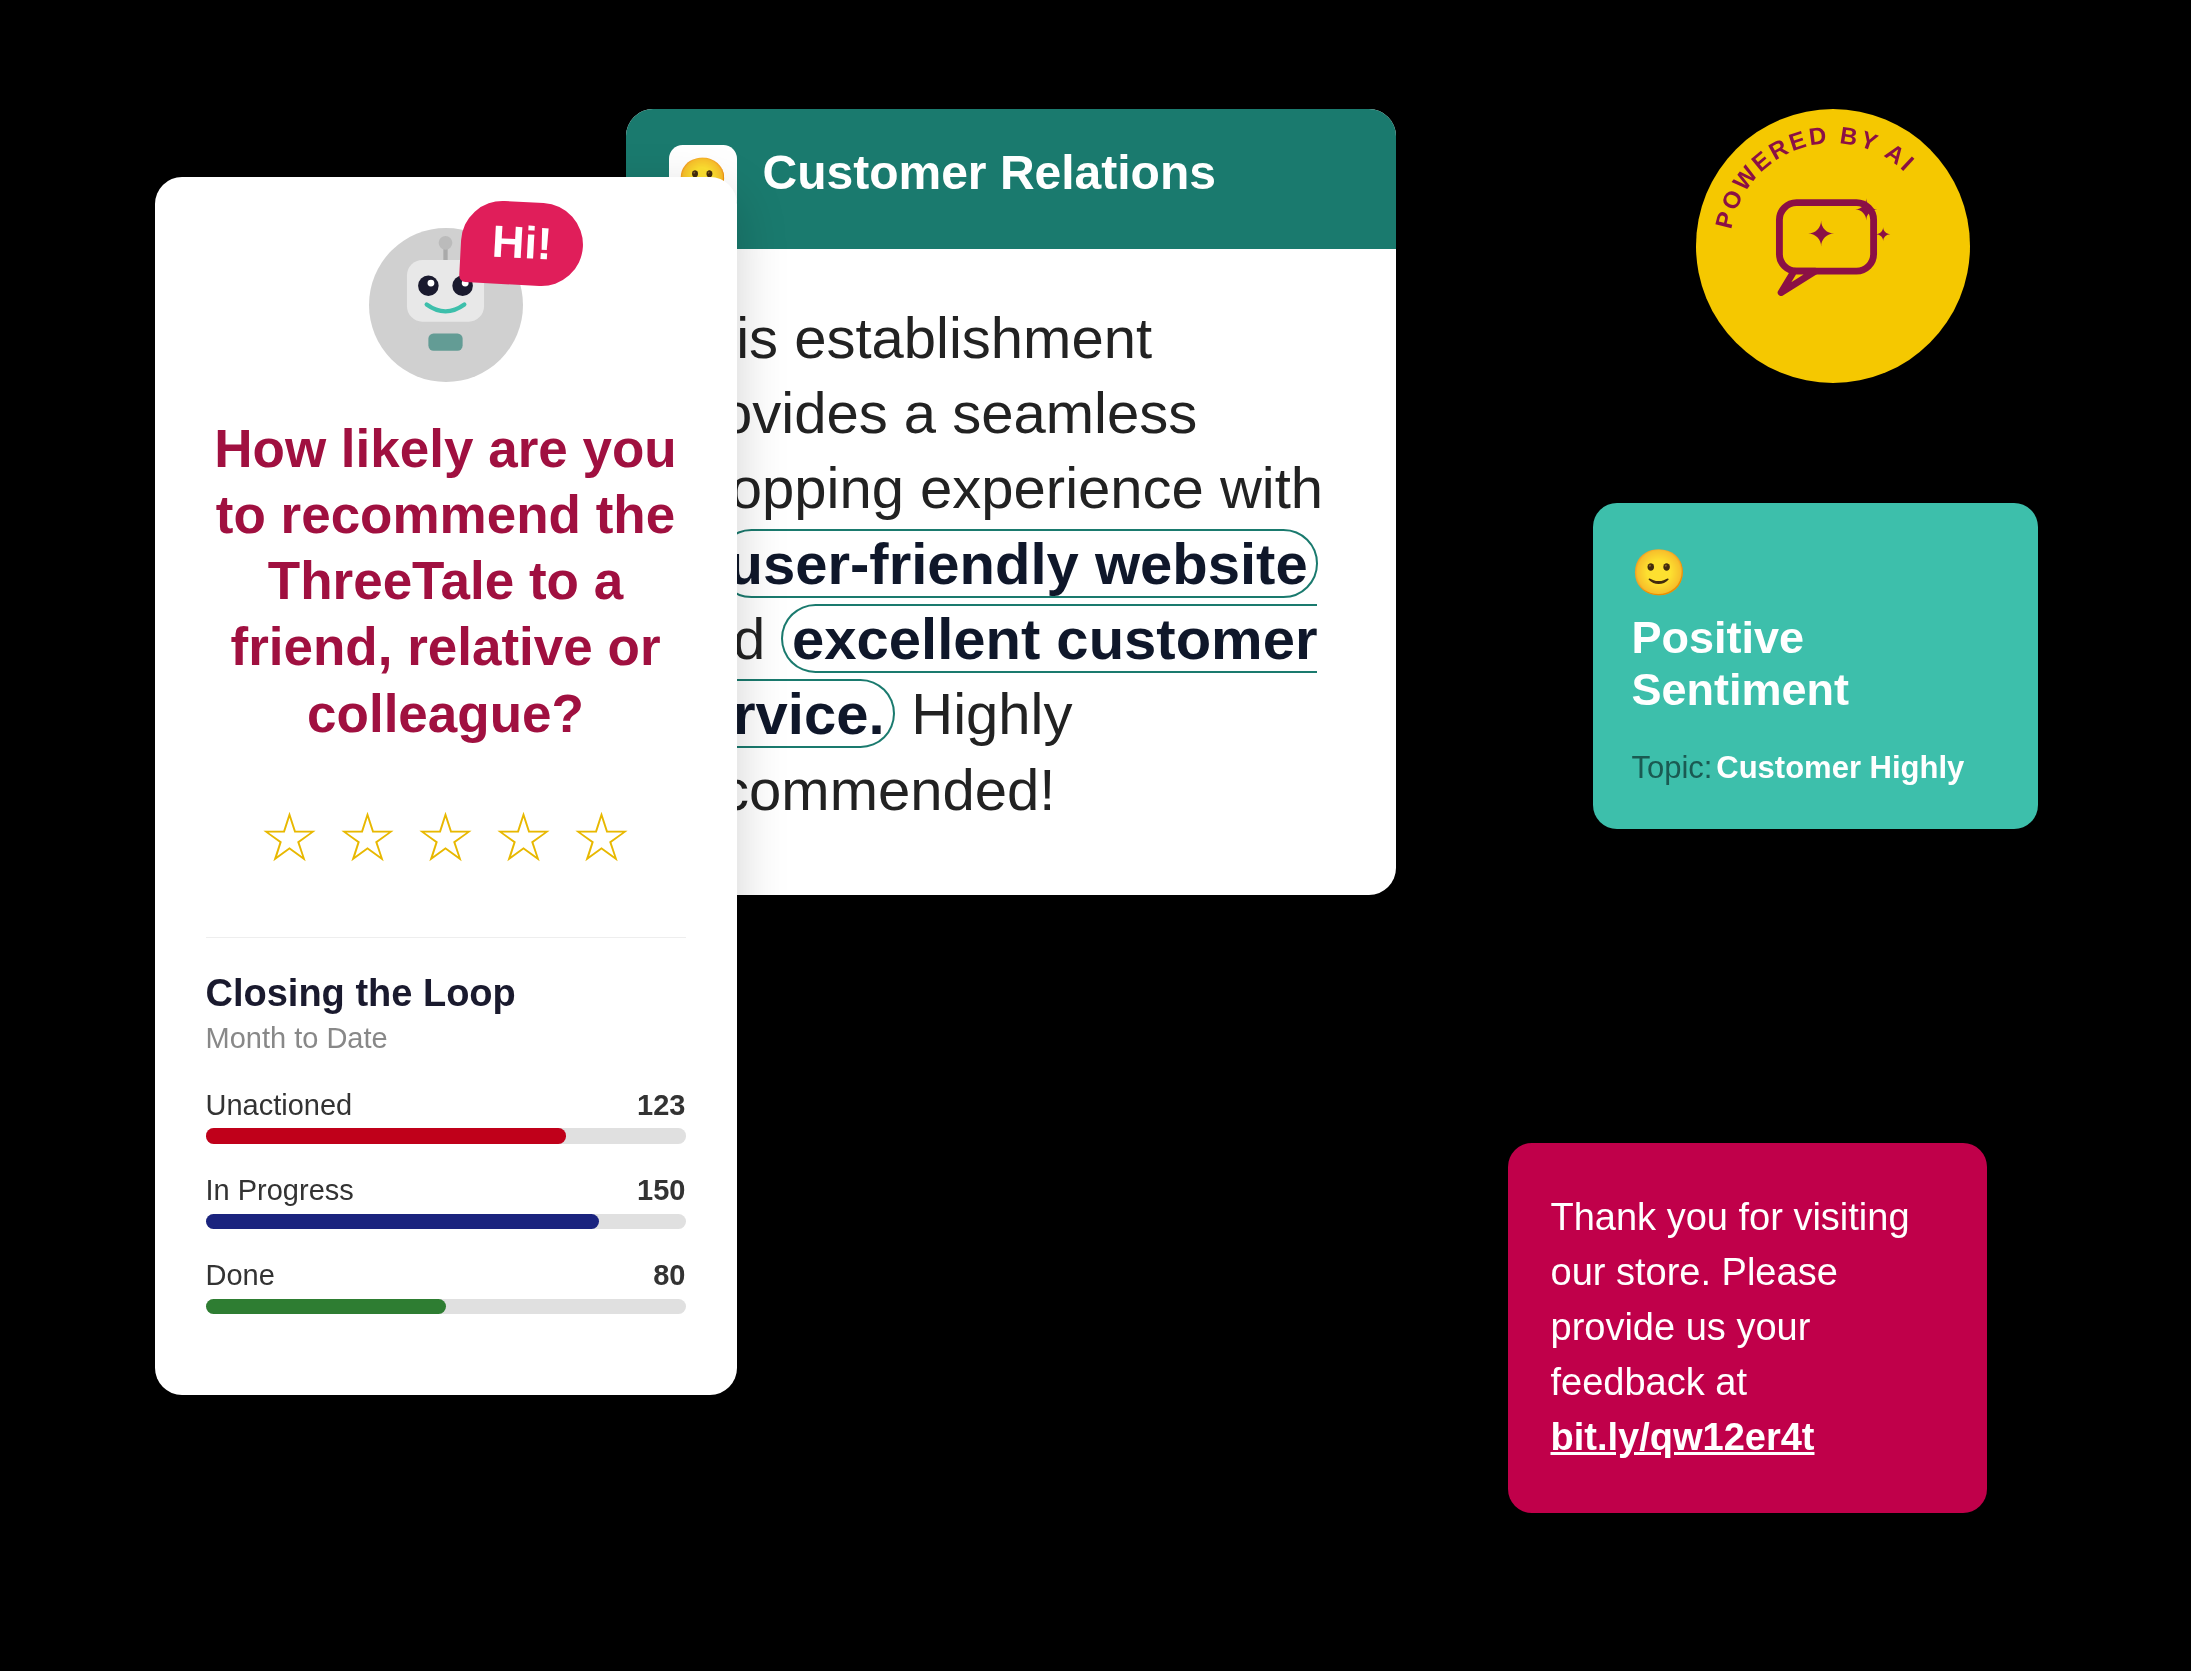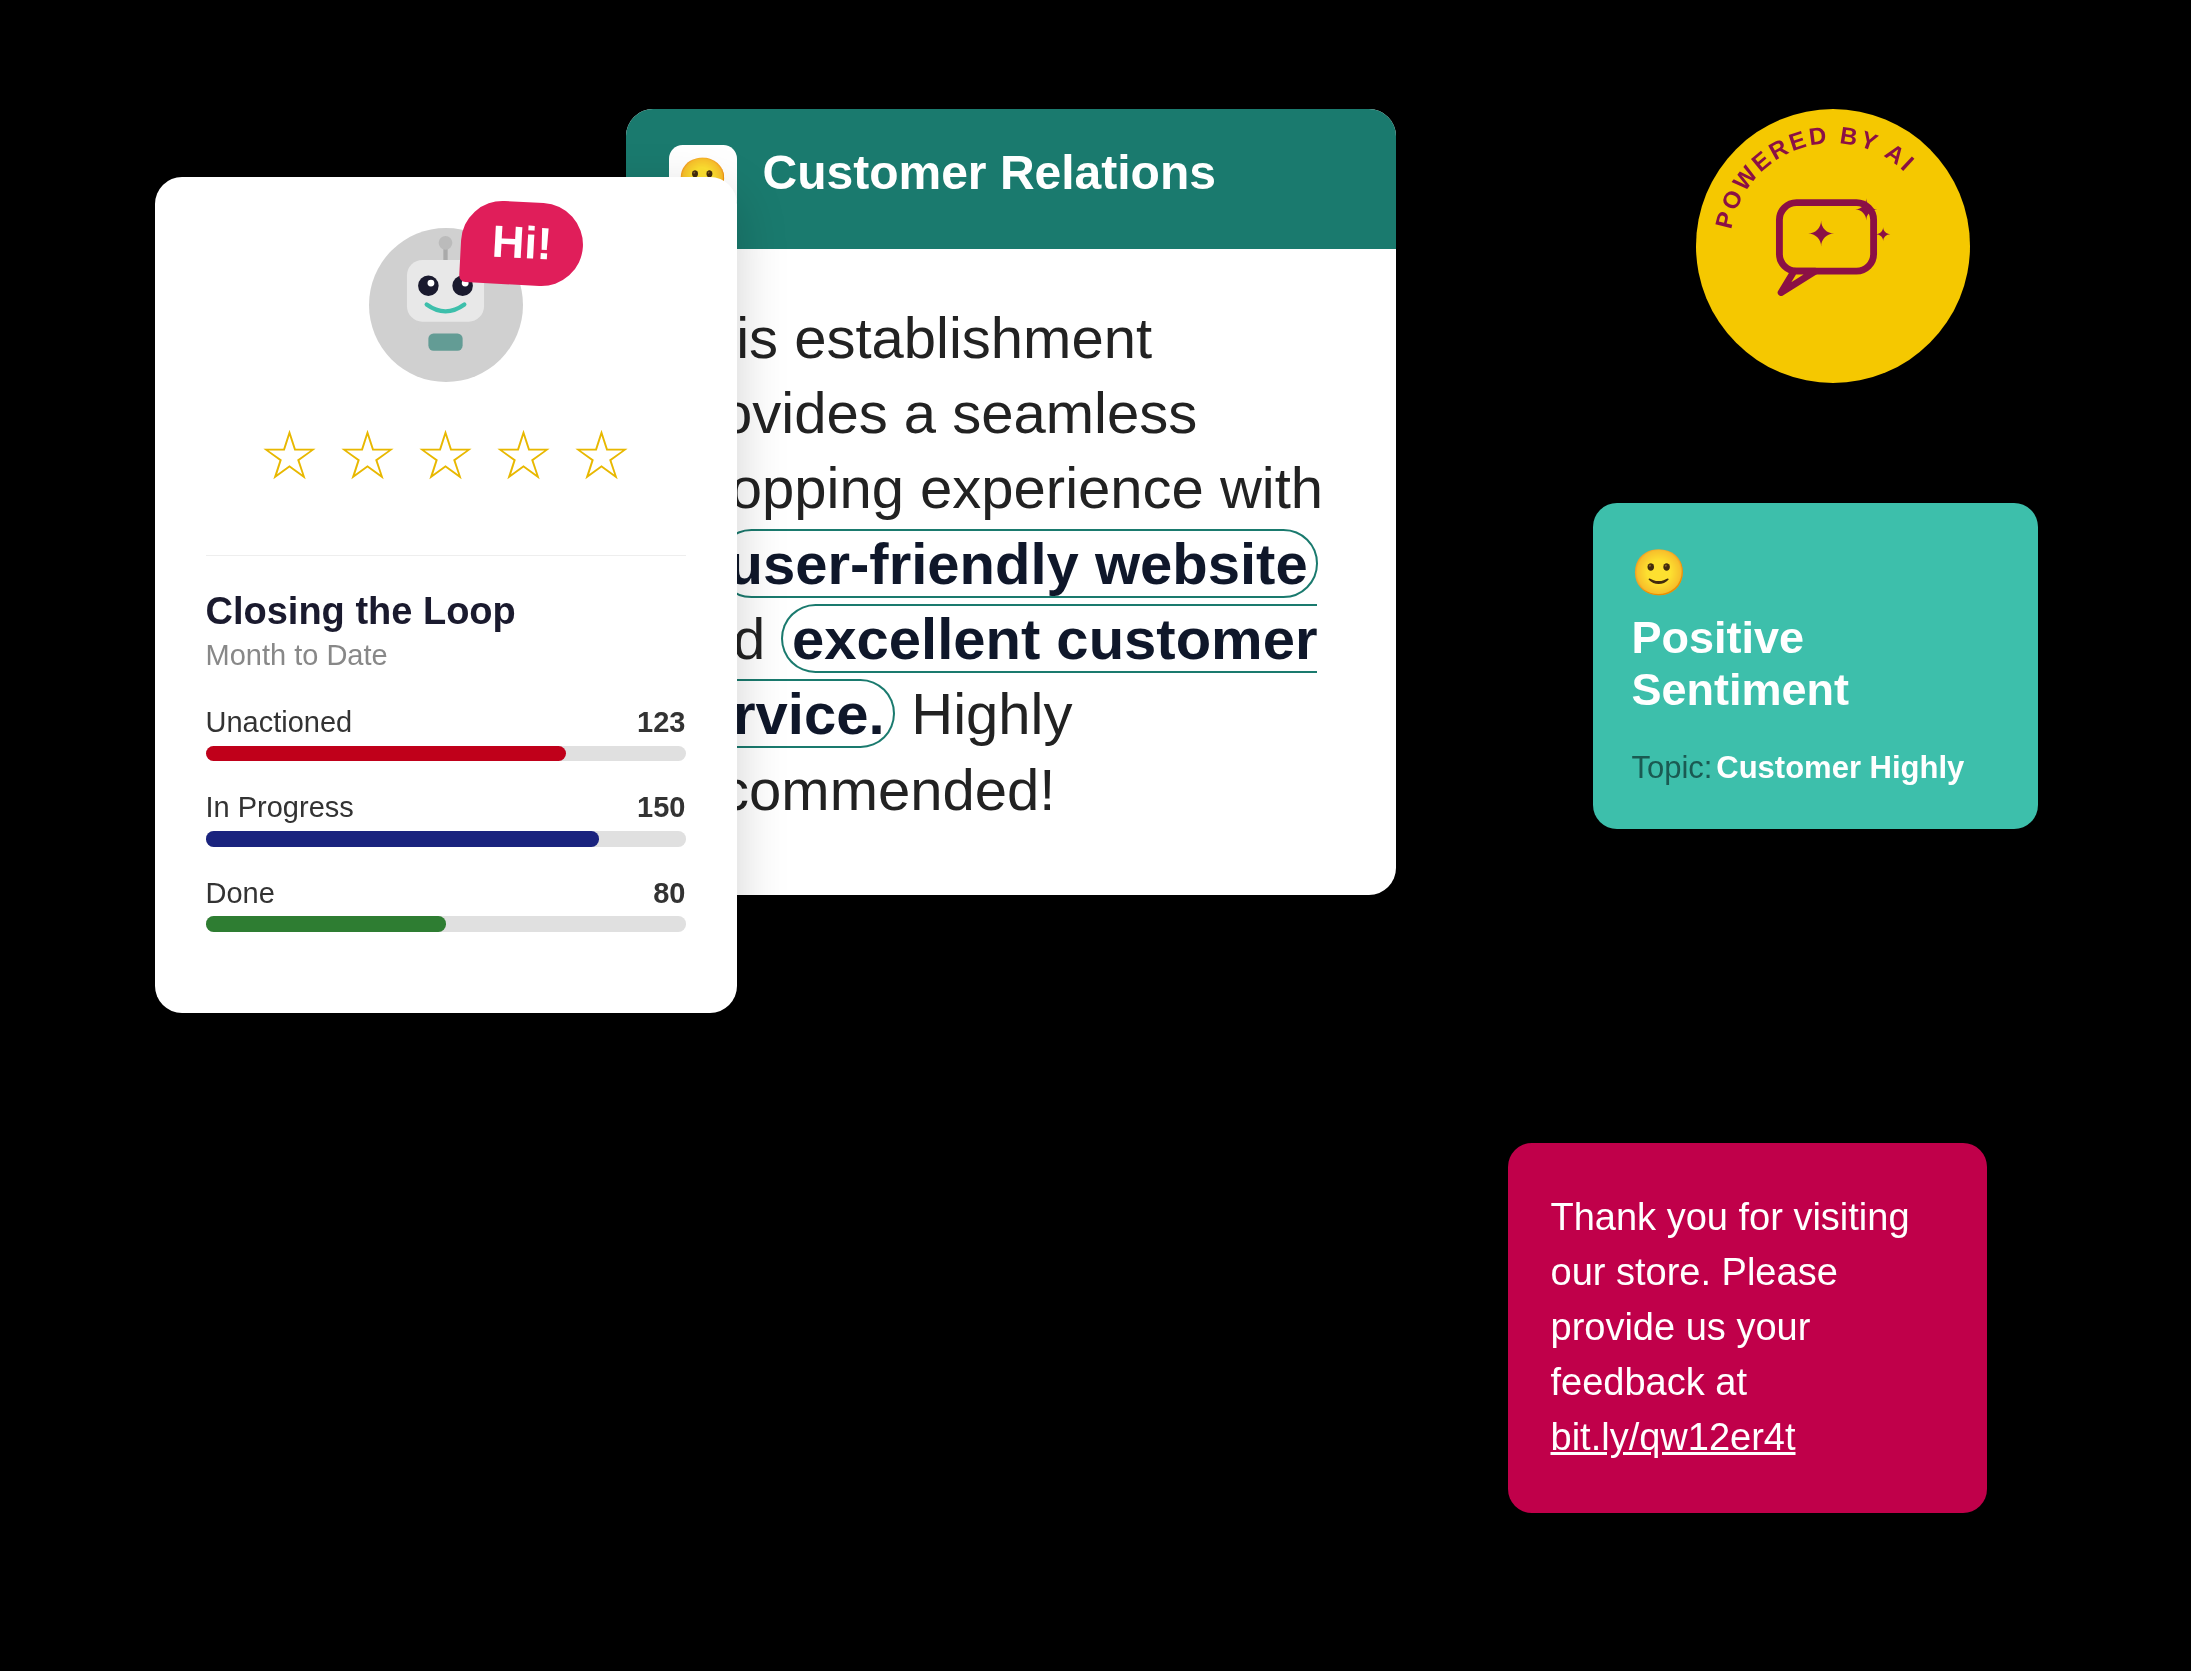--- a/index.html
+++ b/index.html
@@ -280,21 +280,21 @@
     }
 
     .thankyou-text {
       color: #fff;
       font-size: 38px;
       line-height: 1.45;
     }
 
     .thankyou-link {
       color: #fff;
-      font-weight: 400;
+      font-weight: 700;
       text-decoration: underline;
       font-size: 38px;
     }
   </style>
 </head>
 <body>
 
 <div class="scene">
   <div class="container">
 
@@ -317,20 +317,21 @@
             <path d="M58 80 Q80 96 102 80" stroke="#3dbfab" stroke-width="5" fill="none" stroke-linecap="round"></path>
 
             <rect x="45" y="105" width="70" height="42" rx="12" ry="12" fill="#d0d0d0"></rect>
 
             <rect x="60" y="114" width="40" height="20" rx="6" ry="6" fill="#1a7a6e" opacity="0.6"></rect>
           </svg>
         </div>
         <div class="hi-bubble">Hi!</div>
       </div>
 
+      <div class="nps-question">How likely are you to recommend the ThreeTale to a friend, relative or colleague?</div>
 
       <div class="stars-row">
         <span class="star-icon">☆</span>
         <span class="star-icon">☆</span>
         <span class="star-icon">☆</span>
         <span class="star-icon">☆</span>
         <span class="star-icon">☆</span>
       </div>
 
       <div class="closing-section">

